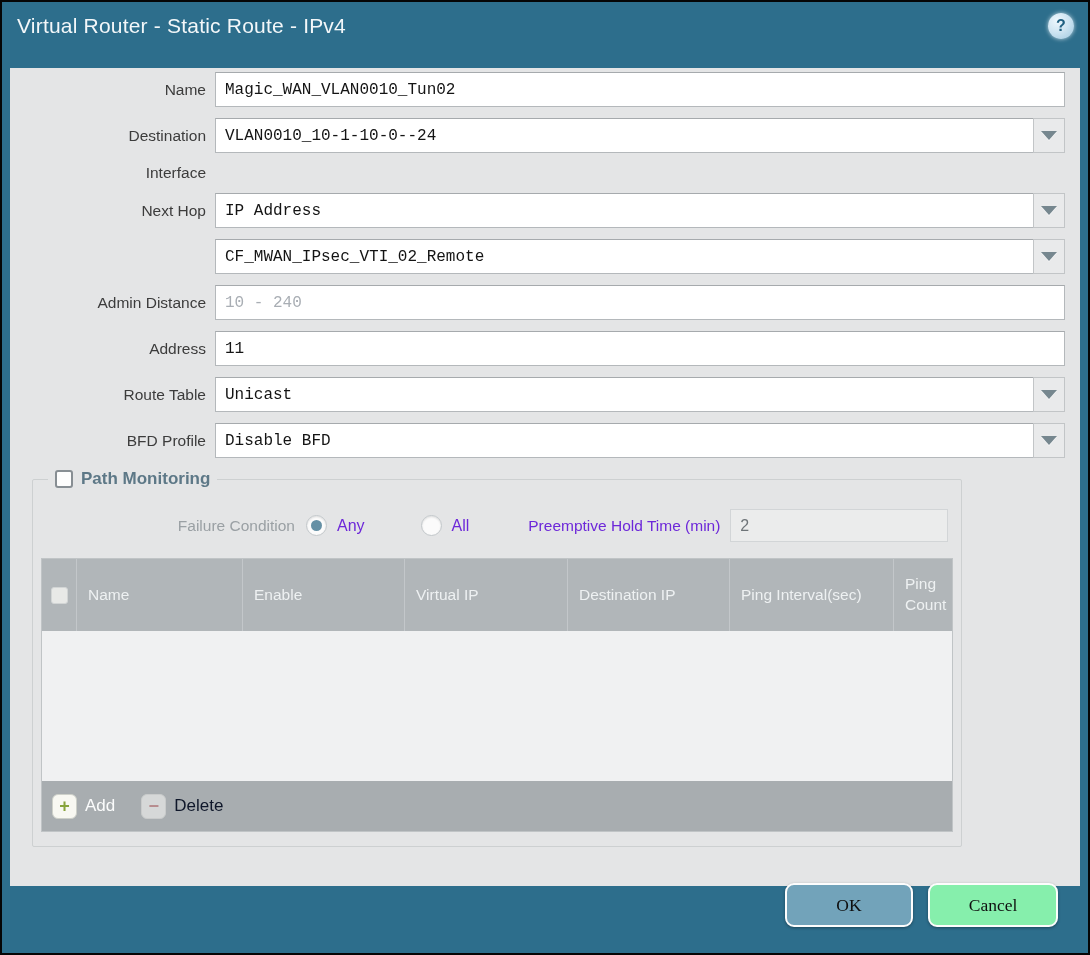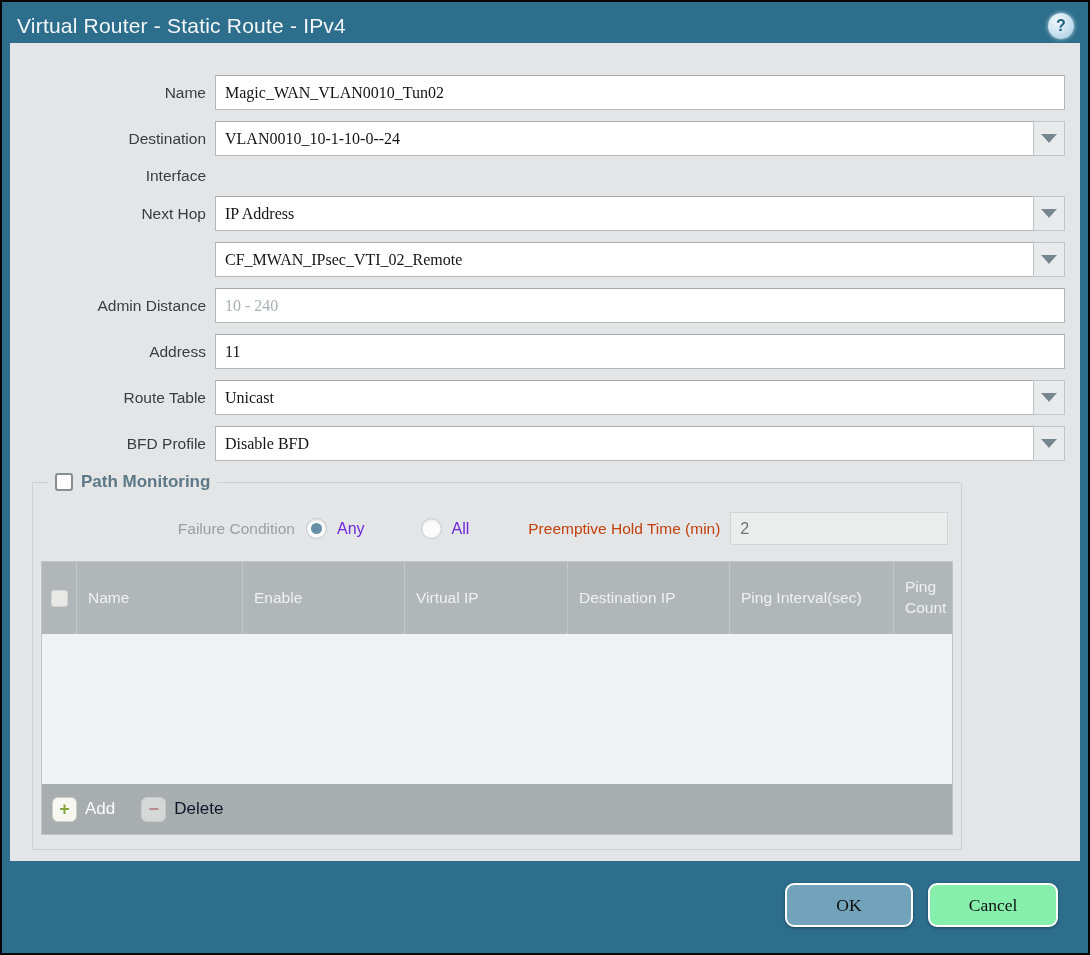--- a/index.html
+++ b/index.html
@@ -19,34 +19,34 @@
   .help {
     margin-left:auto; width:26px; height:26px; border-radius:50%;
     background:radial-gradient(circle at 35% 30%, #eef7fd 0%, #cfe5f2 45%, #9ec8e0 100%);
     box-shadow:0 0 4px rgba(255,255,255,0.7);
     display:flex; align-items:center; justify-content:center;
     color:#1e5f80; font-weight:bold; font-size:16px; cursor:pointer;
   }
 
   
   .body {
-    position:absolute; top:41px; left:8px; right:8px; height:818px;
-    background:#e4e5e6; padding-top:32px; overflow:hidden;
+    position:absolute; top:66px; left:8px; right:8px; height:818px;
+    background:#e4e5e6; padding-top:4px; overflow:hidden;
   }
 
   .row { display:flex; align-items:center; margin-bottom:11px; padding-left:9px; }
   .row-label {
     width:196px; text-align:right; padding-right:9px;
     font-size:15.5px; color:#3c3c3c; flex:none; white-space:nowrap;
   }
   .fieldwrap { display:flex; flex:none; }
   .tb {
     height:35px; border:1px solid #b4b8bb; border-top-color:#a6aaad;
     background:#fff; font-size:16px; color:#141414; padding:0 9px;
-    font-family:Liberation Serif, serif; outline:none;
+    font-family:Liberation Mono, monospace; outline:none;
   }
   .tb::placeholder { color:#a9aeb4; }
   .tb.full { width:850px; }
   .tb.with-dd { width:818px; border-right:none; }
 
   .ddbtn {
     width:32px; height:35px; background:#e9eaeb; border:1px solid #c2c5c7;
     display:flex; align-items:center; justify-content:center; cursor:pointer; flex:none;
   }
   .dd-arrow {
@@ -73,21 +73,21 @@
     font-size:15.5px; color:#9aa0a4; flex:none;
   }
   .radio {
     width:21px; height:21px; border-radius:50%; background:#fbfbfb;
     border:1px solid #c2c7ca; box-shadow:inset 0 1px 2px rgba(0,0,0,0.12);
     display:flex; align-items:center; justify-content:center; cursor:pointer; flex:none;
   }
   .radio .dot { width:11px; height:11px; border-radius:50%; background:#6590a5; }
   .radio-label { font-size:16px; color:#6d28d9; margin:0 0 0 10px; }
   .gap56 { width:56px; }
-  .preempt-label { margin-left:auto; font-size:15.5px; color:#c2410c; padding-right:10px; white-space:nowrap; }
+  .preempt-label { margin-left:auto; font-size:15.5px; color:#6d28d9; padding-right:10px; white-space:nowrap; }
   .preempt-input {
     width:218px; height:33px; background:#ebecec; border:1px solid #d2d5d7;
     font-size:16px; color:#6e7478; padding:0 9px; margin-right:6px;
     font-family:"Liberation Sans", sans-serif;
   }
 
   
   .table { margin:0 1px; border:1px solid #c0c4c6; }
   .thead { display:flex; background:#b1b6b9; height:72px; }
   .th {

